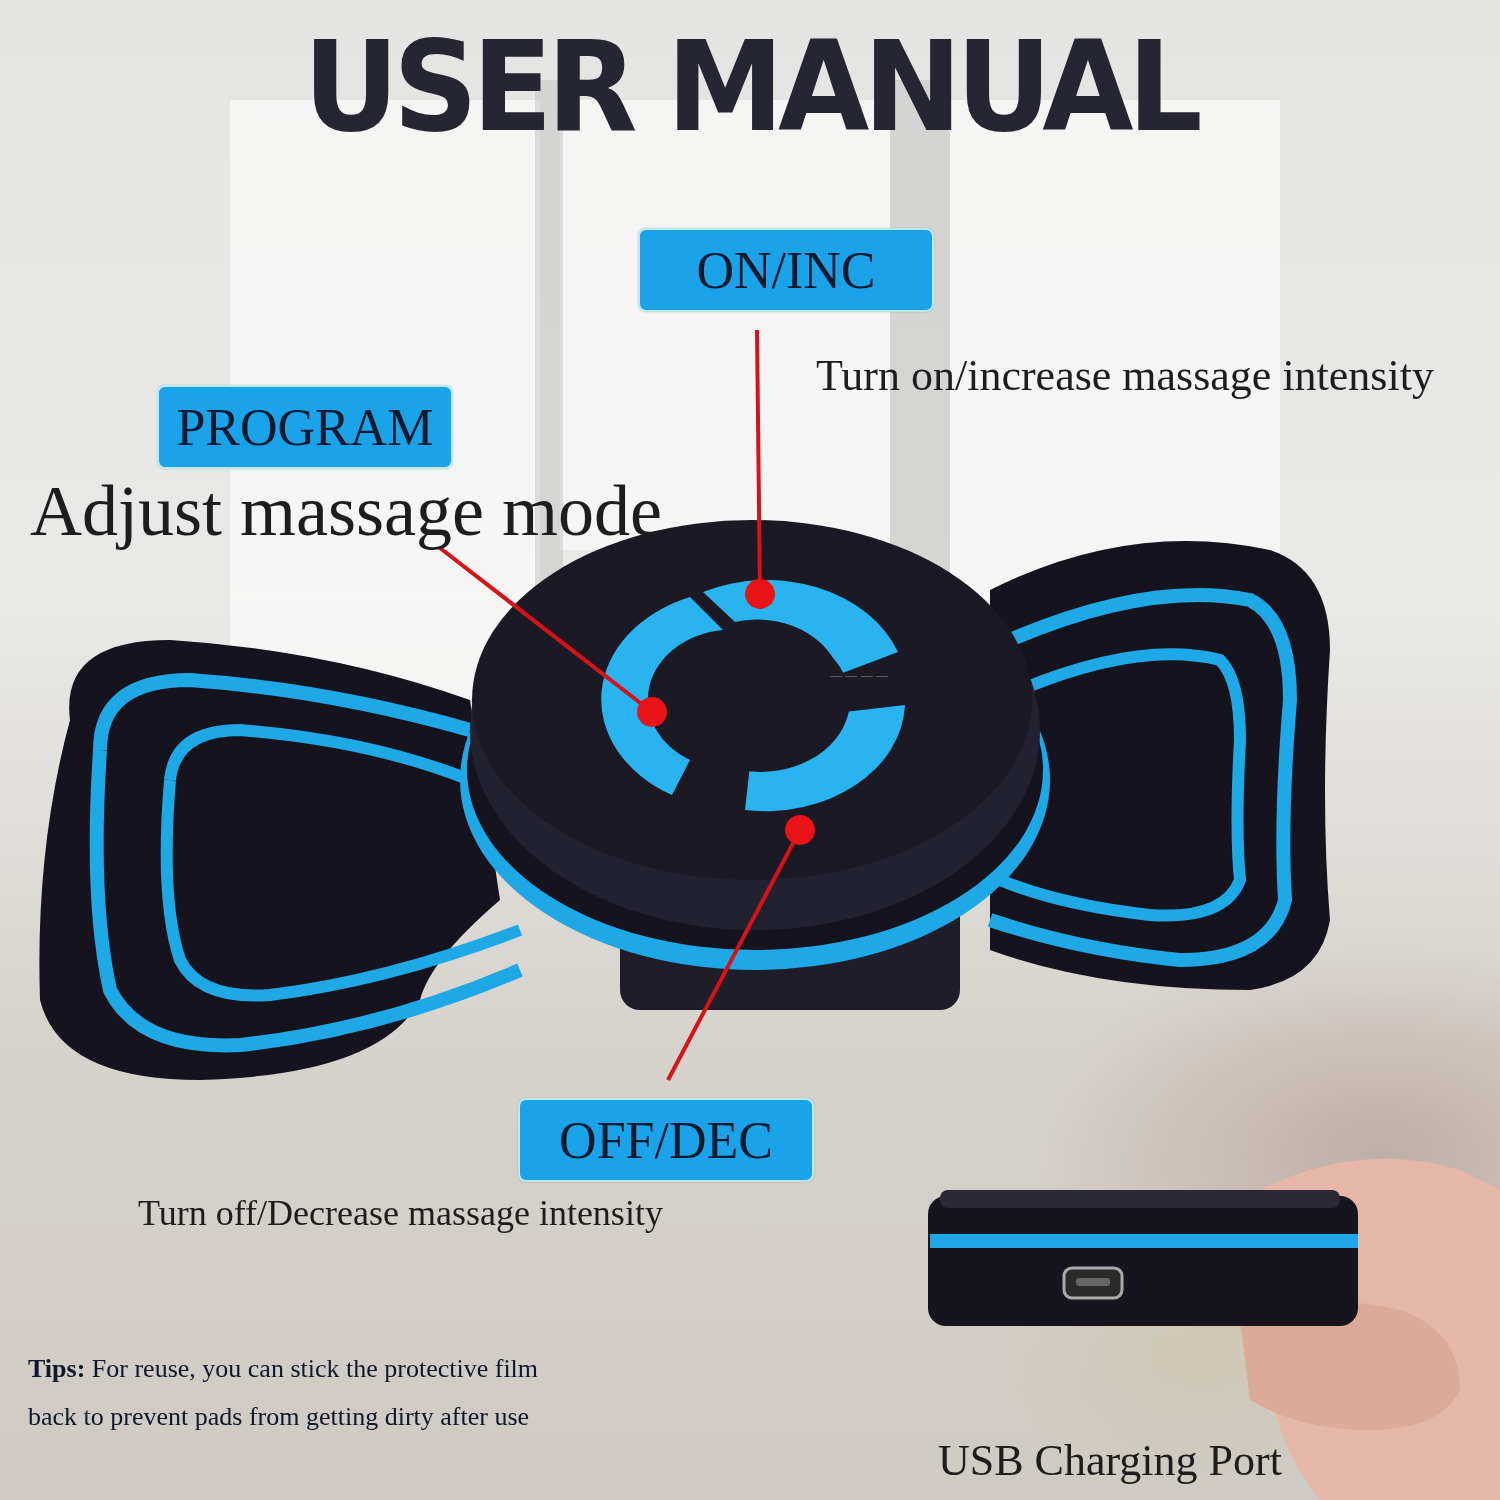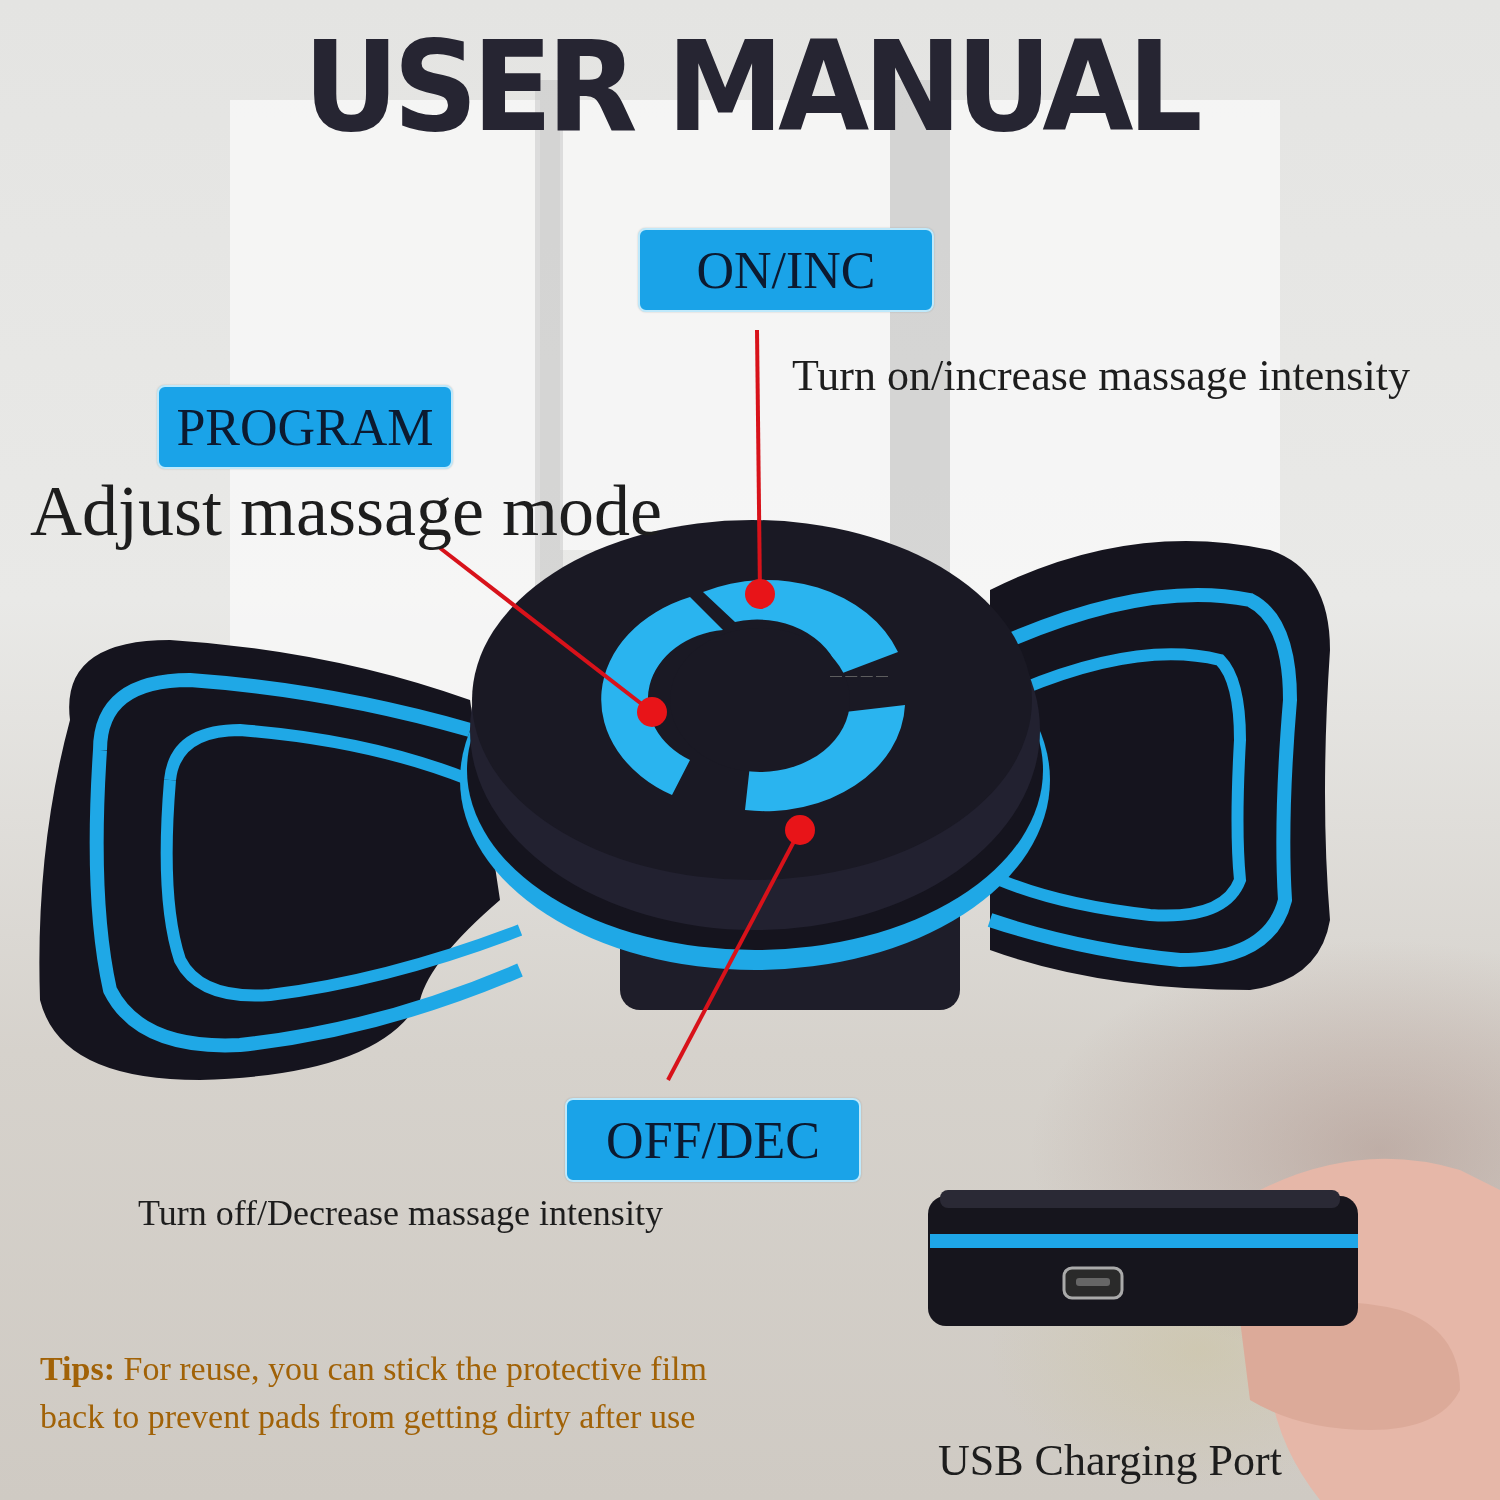--- a/index.html
+++ b/index.html
@@ -13,21 +13,21 @@
   .win { position:absolute; background:rgba(250,250,250,0.75); }
   .frame { position:absolute; background:rgba(190,190,190,0.45); }
   .title { position:absolute; left:0; width:1500px; top:28px; text-align:center;
            font-family:"DejaVu Sans", sans-serif; font-weight:bold; font-size:118px;
            letter-spacing:-6px; color:#262532; line-height:1; transform:scaleY(1.05); }
   .badge { position:absolute; background:#1aa3e8; border-radius:8px;
            border:2px solid #bfe9fb; box-shadow:0 0 2px rgba(0,0,0,0.2);
            font-family:"Liberation Serif", serif; font-size:52px; color:#0c1a30;
            display:flex; align-items:center; justify-content:center; }
   .caption { position:absolute; font-family:"Liberation Serif", serif; color:#1d1d1d; white-space:nowrap; }
-  .tips { position:absolute; left:40px; top:1345px; font-size:34px; line-height:48px; color:#a16207; }
+  .tips { position:absolute; left:28px; top:1345px; font-size:26px; line-height:48px; color:#0f172a; }
   .tips b { font-weight:bold; }
 </style>
 </head>
 <body>
 
 <div class="bg"></div>
 <div class="win" style="left:230px;top:100px;width:310px;height:600px;"></div>
 <div class="win" style="left:560px;top:100px;width:330px;height:450px;"></div>
 <div class="win" style="left:950px;top:100px;width:330px;height:500px;"></div>
 <div class="frame" style="left:535px;top:80px;width:28px;height:700px;"></div>
@@ -64,28 +64,28 @@
   <line x1="440" y1="548" x2="652" y2="712" stroke="#d8121a" stroke-width="4"></line>
   <line x1="800" y1="830" x2="668" y2="1080" stroke="#d8121a" stroke-width="4"></line>
   <circle cx="760" cy="594" r="15" fill="#e81418"></circle>
   <circle cx="652" cy="712" r="15" fill="#e81418"></circle>
   <circle cx="800" cy="830" r="15" fill="#e81418"></circle>
 </svg>
 
 <div class="badge" style="left:614px;top:228px;width:292px;height:80px;margin-left:24px;">
   <span>ON/INC</span>
 </div>
-<div class="caption" style="left:792px;top:350px;font-size:44px;">Turn on/increase massage intensity</div>
+<div class="caption" style="left:816px;top:350px;font-size:44px;">Turn on/increase massage intensity</div>
 
 <div class="badge" style="left:157px;top:385px;width:292px;height:80px;">
   <span>PROGRAM</span>
 </div>
 <div class="caption" style="left:30px;top:470px;font-size:72px;">Adjust massage mode</div>
 
-<div class="badge" style="left:518px;top:1098px;width:292px;height:80px;margin-left:47px;">
+<div class="badge" style="left:518px;top:1098px;width:292px;height:80px;">
   <span>OFF/DEC</span>
 </div>
 <div class="caption" style="left:138px;top:1192px;font-size:36px;">Turn off/Decrease massage intensity</div>
 
 <svg style="position:absolute;left:900px;top:1130px;" width="600" height="370">
   <path d="M360 60 Q460 10 560 40 L600 60 L600 370 L420 370 Q380 320 370 260 Q340 200 360 160 Z" fill="#e6b7a8"></path>
   <path d="M340 190 Q420 160 500 180 Q560 200 560 260 Q540 300 470 300 Q400 300 350 270 Z" fill="#dcaa99"></path>
   <rect x="28" y="66" width="430" height="130" rx="18" fill="#16151d"></rect>
   <rect x="40" y="60" width="400" height="18" rx="8" fill="#2a2935"></rect>
   <rect x="30" y="104" width="428" height="14" fill="#1ea6e8"></rect>

